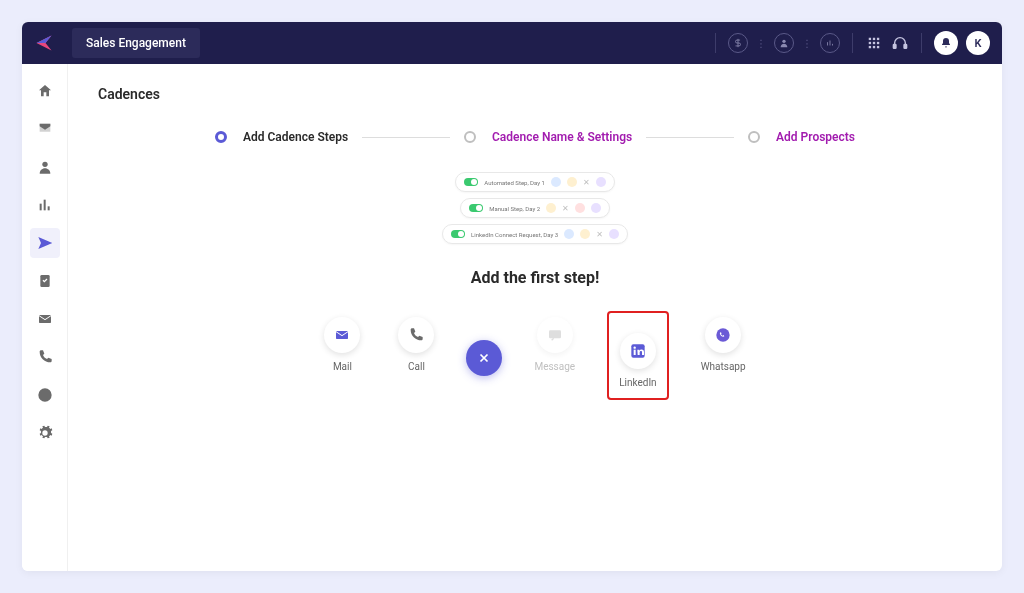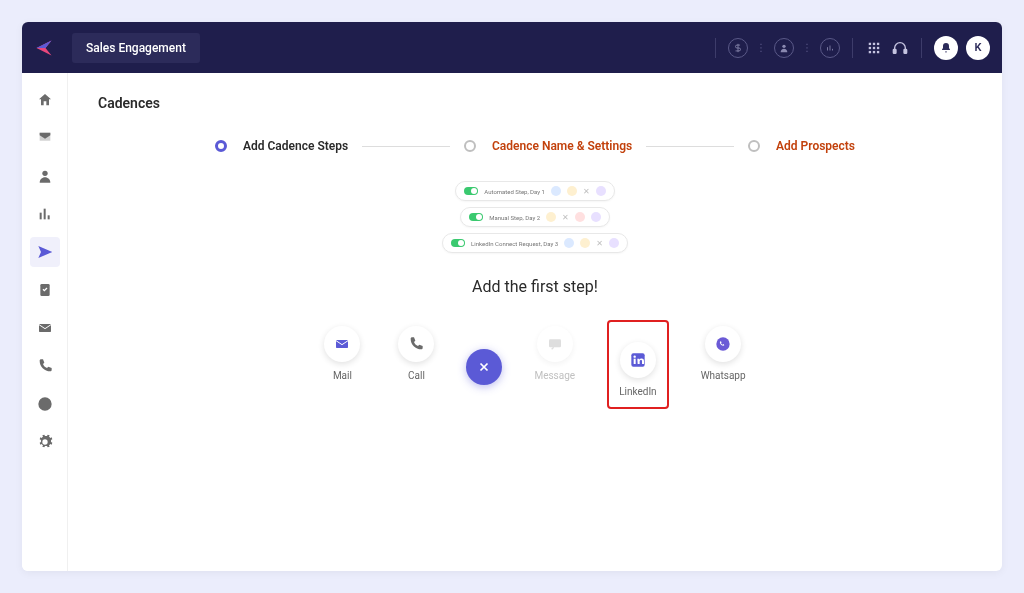--- a/index.html
+++ b/index.html
@@ -1,44 +1,44 @@
 <!DOCTYPE html>
 <html><head>
   <meta charset="utf-8">
   <style>
     * { margin: 0; padding: 0; box-sizing: border-box; font-family: -apple-system, BlinkMacSystemFont, 'Segoe UI', Roboto, sans-serif; }
     body { background: #ebedfc; width: 1024px; height: 593px; overflow: hidden; padding: 22px; }
     .app { background: #fff; width: 100%; height: 100%; border-radius: 6px; overflow: hidden; display: flex; flex-direction: column; box-shadow: 0 2px 8px rgba(0,0,0,0.05); }
-    .topbar { background: #1f1e4c; height: 51px; display: flex; align-items: center; padding: 0 12px; color: #fff; }
+    .topbar { background: #1f1e4c; height: 42px; display: flex; align-items: center; padding: 0 12px; color: #fff; }
     .logo { width: 20px; height: 20px; display: flex; align-items: center; justify-content: center; margin-right: 18px; }
     .module-name { background: #2c2b5a; padding: 8px 14px; font-size: 12px; font-weight: 500; border-radius: 3px; }
     .topbar-right { margin-left: auto; display: flex; align-items: center; gap: 8px; }
     .vdiv { width: 1px; height: 20px; background: #3d3c6a; margin: 0 4px; }
     .tb-icon { width: 20px; height: 20px; border: 1px solid #5a5988; border-radius: 50%; display: flex; align-items: center; justify-content: center; color: #8a89b0; cursor: pointer; }
     .tb-icon-flat { width: 18px; height: 18px; display: flex; align-items: center; justify-content: center; color: #8a89b0; cursor: pointer; }
     .tb-badge { width: 24px; height: 24px; background: #fff; border-radius: 50%; display: flex; align-items: center; justify-content: center; color: #2c2b5a; font-size: 11px; font-weight: 600; cursor: pointer; }
     .body { flex: 1; display: flex; overflow: hidden; }
     .sidebar { width: 46px; background: #fff; display: flex; flex-direction: column; align-items: center; padding-top: 12px; gap: 8px; border-right: 1px solid #f0f0f0; }
     .side-item { width: 30px; height: 30px; display: flex; align-items: center; justify-content: center; color: #6b6b6b; cursor: pointer; border-radius: 4px; }
     .side-item.active { background: #f0f0fb; color: #5b5ad6; }
     .main { flex: 1; padding: 22px 30px; overflow: auto; }
     .page-title { font-size: 14px; font-weight: 600; color: #2a2a2a; margin-bottom: 28px; }
     .stepper { display: flex; align-items: center; justify-content: space-between; max-width: 640px; margin: 0 auto 28px; }
     .step { display: flex; align-items: center; gap: 16px; }
     .step-bullet { width: 12px; height: 12px; border-radius: 50%; border: 2px solid #bfbfbf; background: #fff; }
     .step.active .step-bullet { border: 3px solid #5b5ad6; }
-    .step-label { font-size: 12px; font-weight: 600; color: #c2410c; }
+    .step-label { font-size: 12px; font-weight: 600; color: #a21caf; }
     .step.active .step-label { color: #2a2a2a; }
     .step-line { flex: 1; height: 1px; background: #ddd; margin: 0 14px; }
     .illus { display: flex; flex-direction: column; align-items: center; gap: 6px; margin-bottom: 24px; }
     .illus-row { background: #fff; border: 1px solid #e8e8e8; border-radius: 12px; padding: 4px 8px; display: flex; align-items: center; gap: 6px; font-size: 6px; color: #777; box-shadow: 0 1px 2px rgba(0,0,0,0.04); }
     .illus-toggle { width: 14px; height: 8px; background: #3ac96f; border-radius: 4px; position: relative; }
     .illus-toggle::after { content:''; position:absolute; right:1px; top:1px; width:6px; height:6px; background:#fff; border-radius:50%; }
     .illus-ico { width: 10px; height: 10px; border-radius: 50%; display:inline-block; }
-    .prompt { text-align: center; font-size: 16px; font-weight: 400; color: #2a2a2a; margin-bottom: 24px; }
+    .prompt { text-align: center; font-size: 16px; font-weight: 700; color: #2a2a2a; margin-bottom: 24px; }
     .options { display: flex; align-items: flex-start; justify-content: center; gap: 26px; }
     .opt { display: flex; flex-direction: column; align-items: center; gap: 8px; cursor: pointer; padding: 6px; border-radius: 4px; }
     .opt.highlighted { border: 2px solid #e02020; padding: 20px 10px 10px; }
     .opt-circle { width: 36px; height: 36px; background: #fff; border-radius: 50%; display: flex; align-items: center; justify-content: center; box-shadow: 0 2px 6px rgba(0,0,0,0.12); }
     .opt-label { font-size: 10px; color: #666; }
     .opt.disabled .opt-circle { opacity: 0.45; }
     .opt.disabled .opt-label { color: #c0c0c0; }
     .close-btn { width: 36px; height: 36px; background: #5b5ad6; border-radius: 50%; display: flex; align-items: center; justify-content: center; cursor: pointer; box-shadow: 0 2px 8px rgba(91,90,214,0.4); align-self: center; margin-top: 4px; }
     svg { display: block; }
   </style>

